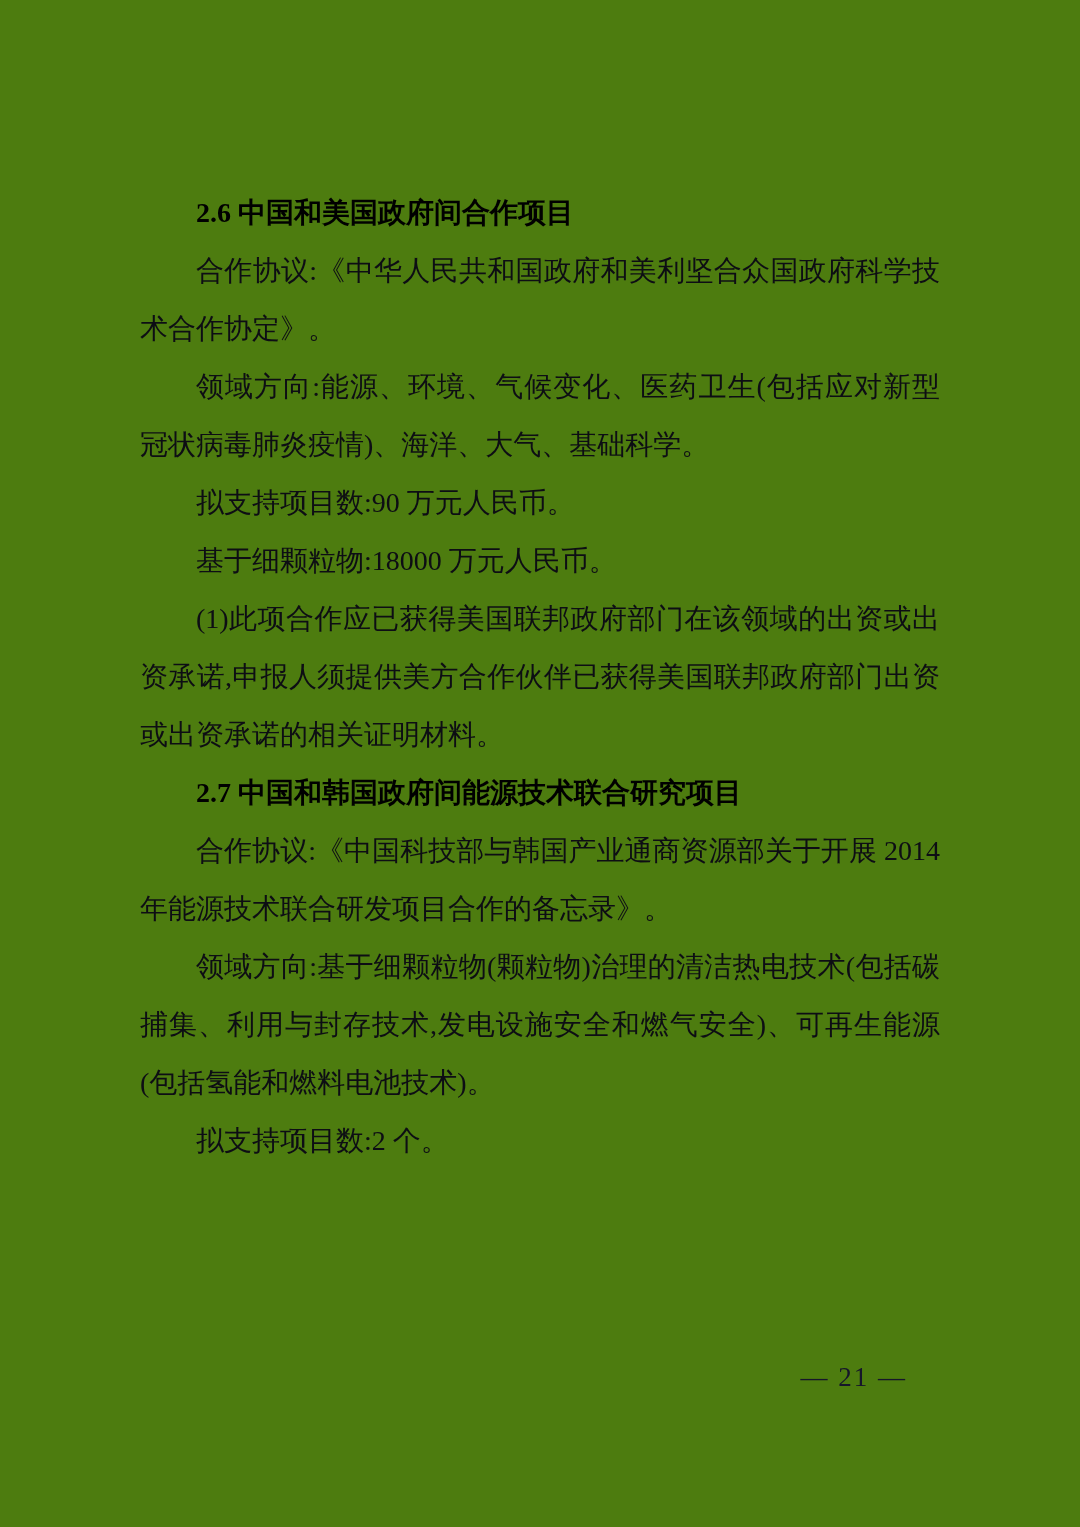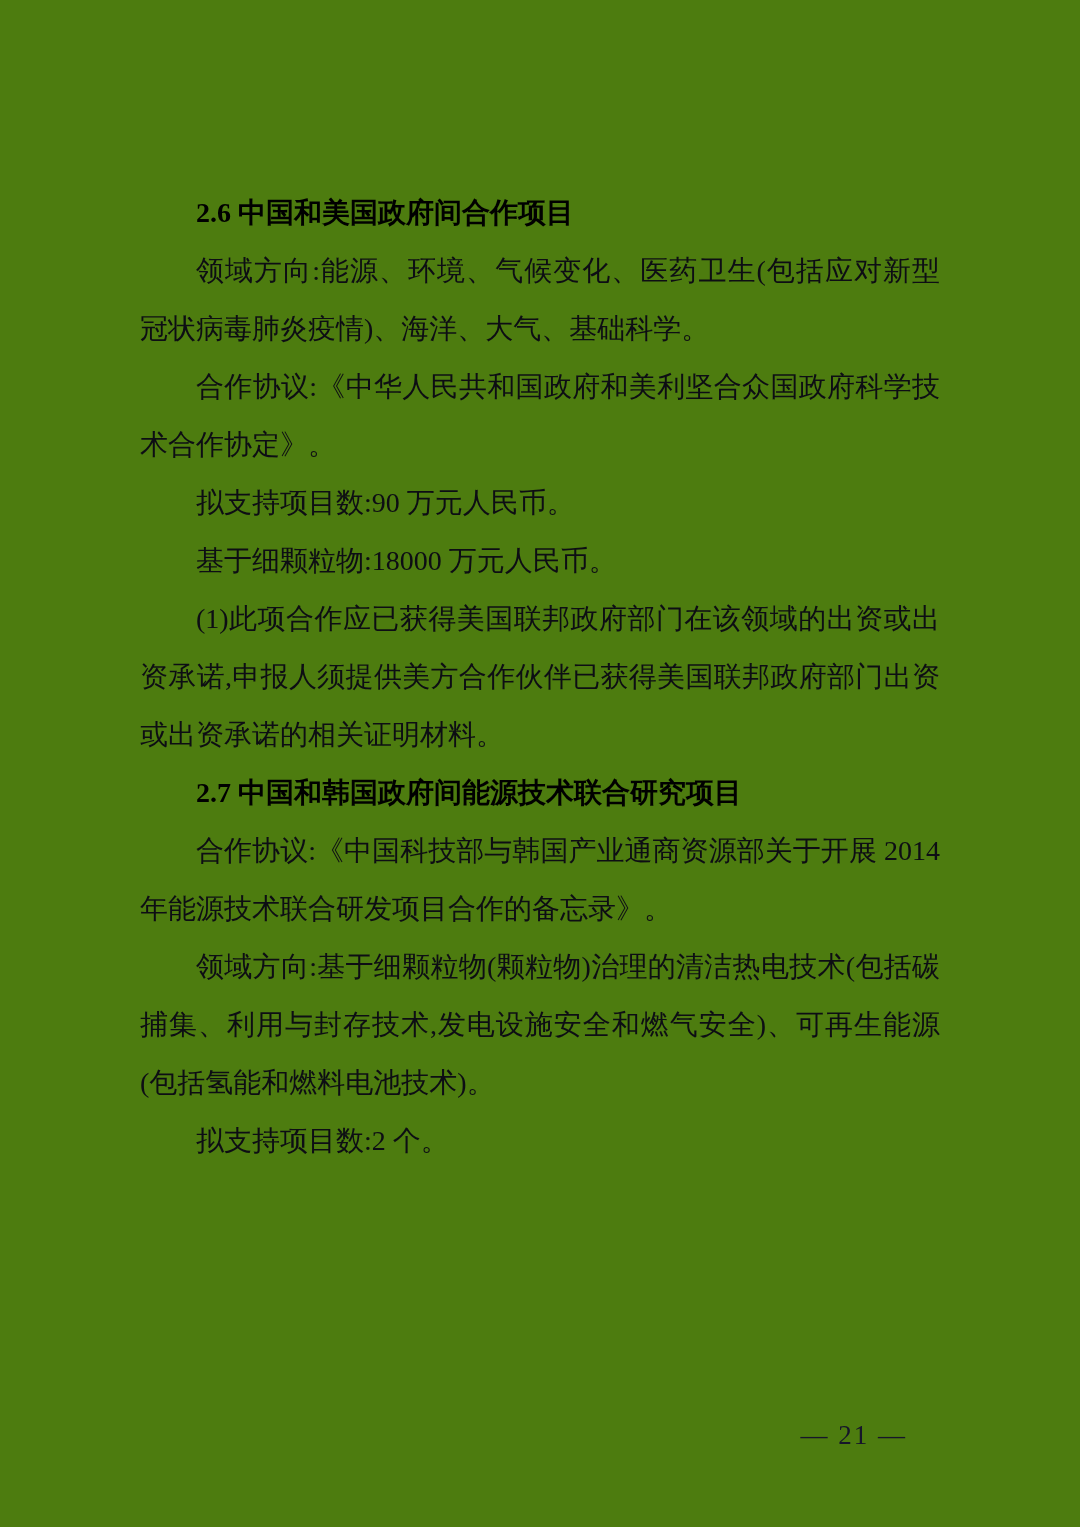--- a/index.html
+++ b/index.html
@@ -31,36 +31,36 @@
     text-indent: 2em;
     color: #0d0d14;
   }
   .heading {
     font-weight: bold;
     text-align: left;
     color: #000000;
   }
   .page-number {
     position: absolute;
-    top: 1420px;
+    top: 1362px;
     right: 173px;
     font-size: 27px;
     line-height: 30px;
     color: #16162a;
     letter-spacing: 2px;
   }
 </style>
 </head>
 <body>
 
 <div class="page">
   <div class="content">
     <p class="para heading">2.6 中国和美国政府间合作项目</p>
+    <p class="para">合作协议:《中华人民共和国政府和美利坚合众国政府科学技术合作协定》。</p>
     <p class="para">领域方向:能源、环境、气候变化、医药卫生(包括应对新型冠状病毒肺炎疫情)、海洋、大气、基础科学。</p>
-    <p class="para">合作协议:《中华人民共和国政府和美利坚合众国政府科学技术合作协定》。</p>
     <p class="para">拟支持项目数:90 万元人民币。</p>
     <p class="para">基于细颗粒物:18000 万元人民币。</p>
     <p class="para">(1)此项合作应已获得美国联邦政府部门在该领域的出资或出资承诺,申报人须提供美方合作伙伴已获得美国联邦政府部门出资或出资承诺的相关证明材料。</p>
     <p class="para heading">2.7 中国和韩国政府间能源技术联合研究项目</p>
     <p class="para">合作协议:《中国科技部与韩国产业通商资源部关于开展 2014 年能源技术联合研发项目合作的备忘录》。</p>
     <p class="para">领域方向:基于细颗粒物(颗粒物)治理的清洁热电技术(包括碳捕集、利用与封存技术,发电设施安全和燃气安全)、可再生能源(包括氢能和燃料电池技术)。</p>
     <p class="para">拟支持项目数:2 个。</p>
   </div>
   <div class="page-number">— 21 —</div>
 </div>

